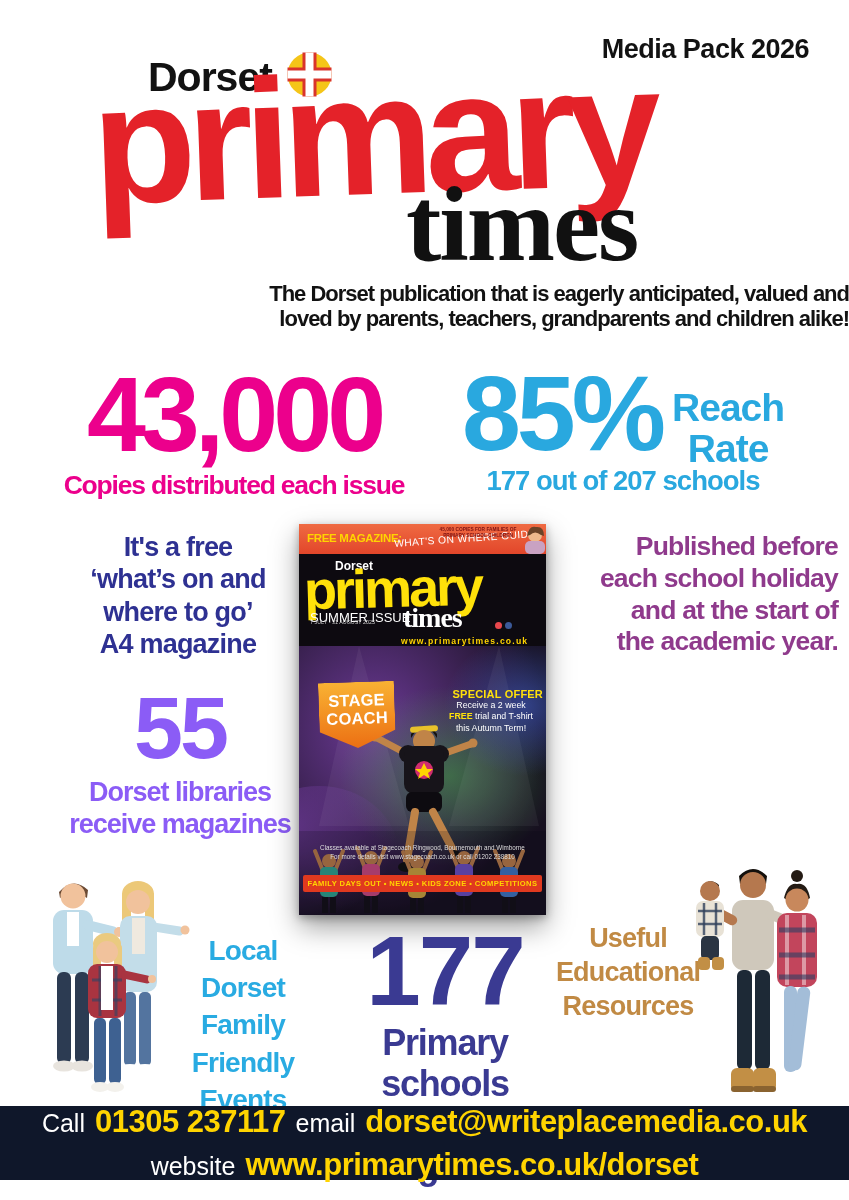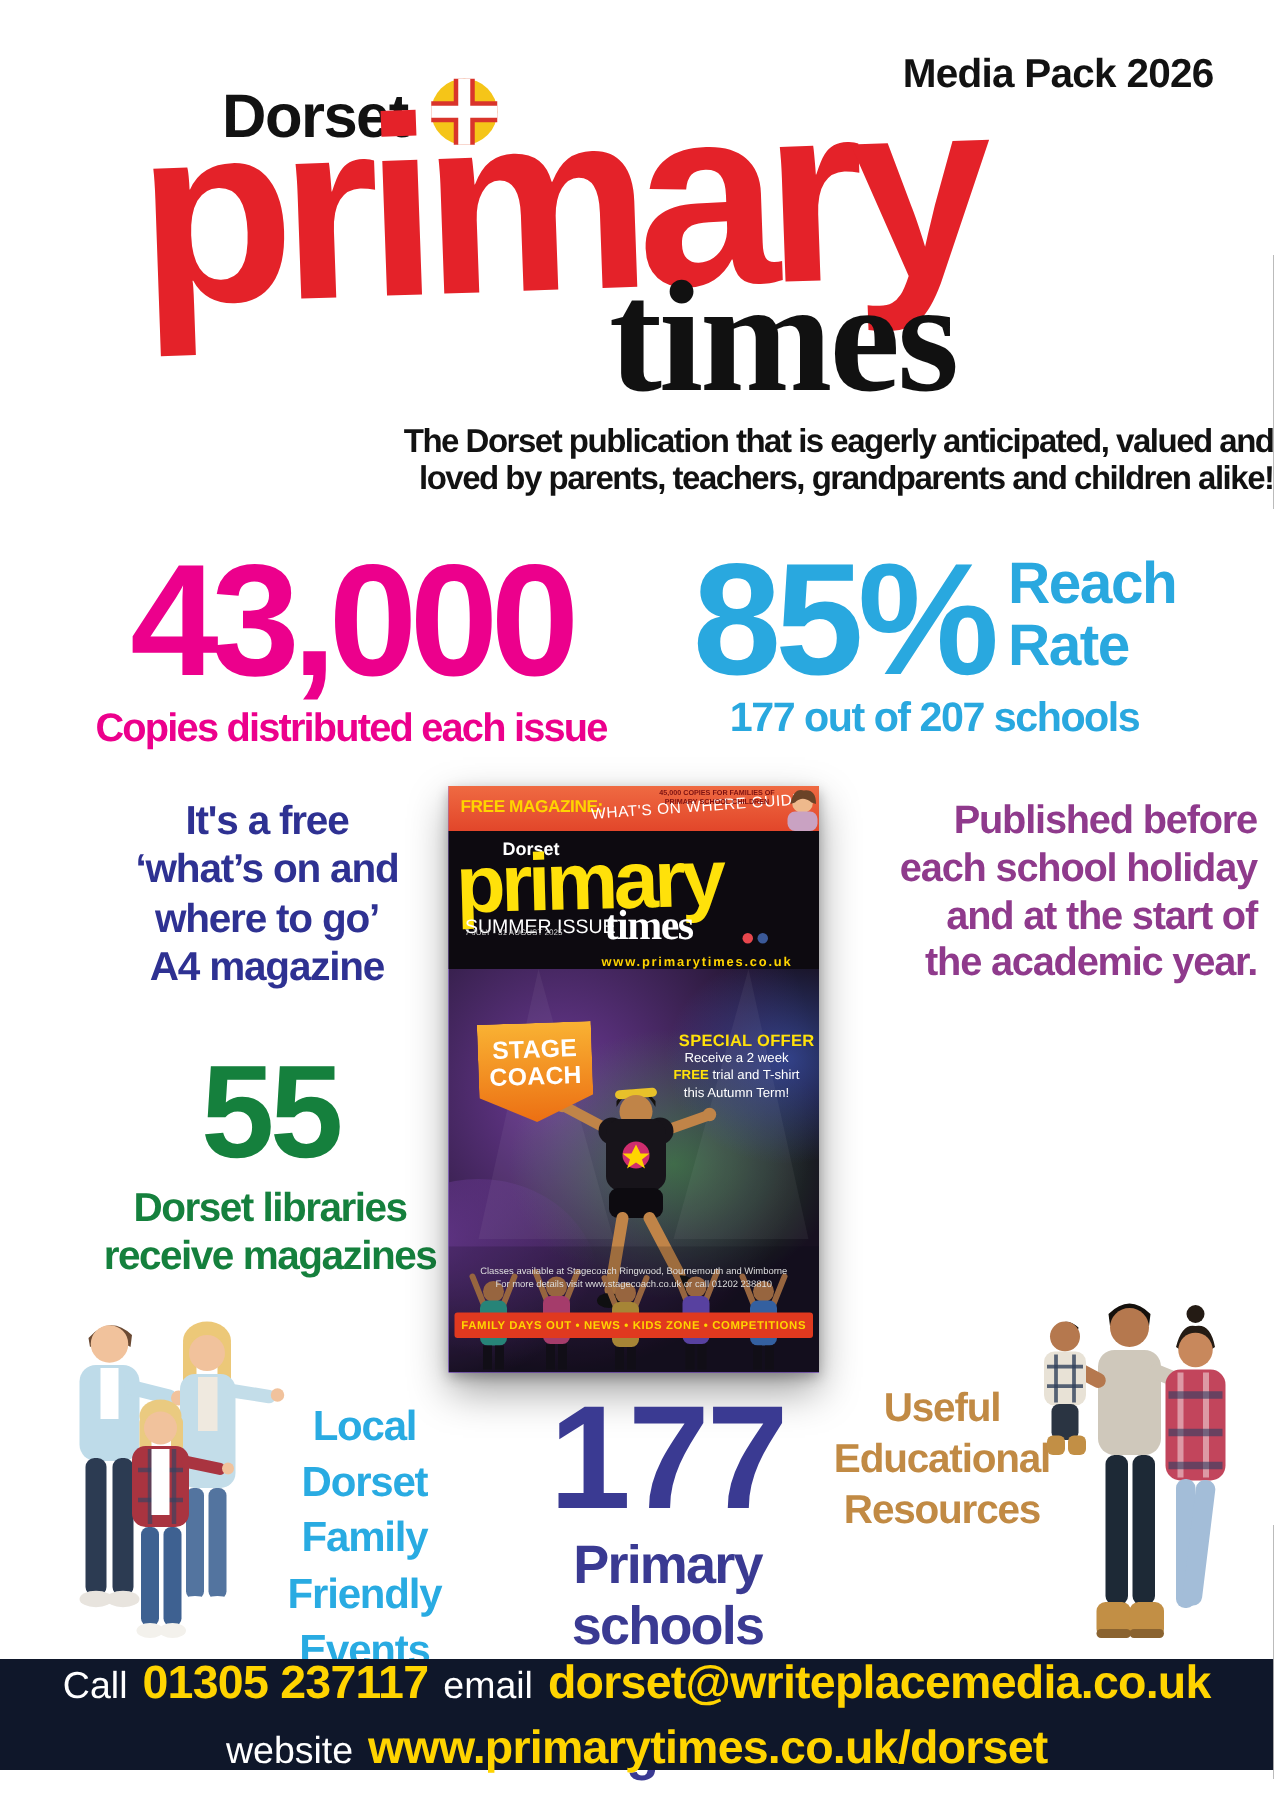--- a/index.html
+++ b/index.html
@@ -25,29 +25,29 @@
   #tagline { top:282px; left:0; width:100%; text-align:right; font-size:22px; font-weight:bold;
              color:#121212; line-height:1.13; letter-spacing:-1px; }
 
   
   #statCopies { left:58px; top:360px; width:352px; text-align:center; color:#ec008c; }
   #statCopies .big { font-size:106px; line-height:1.02; font-weight:bold; letter-spacing:-5px; }
   #statCopies .lbl { font-size:26.5px; font-weight:bold; letter-spacing:-1.2px; margin-top:2px; }
   #statReach { left:438px; top:360px; width:370px; color:#29a8df; text-align:center; }
   #reachRow { display:flex; justify-content:center; align-items:flex-start; gap:10px; }
   #statReach .big { font-size:106px; line-height:1.0; font-weight:bold; letter-spacing:-4px; }
-  #statReach .words { text-align:left; font-size:39px; font-weight:bold; line-height:1.04; margin-top:10px; letter-spacing:-1px; }
+  #statReach .words { text-align:center; font-size:39px; font-weight:bold; line-height:1.04; margin-top:28px; letter-spacing:-1px; }
   #statReach .sub { font-size:27.5px; font-weight:bold; letter-spacing:-1px; margin-top:-4px; }
 
   
   #freeMag { left:52px; top:531px; width:252px; text-align:center; color:#2e3192;
              font-size:27px; font-weight:bold; line-height:1.2; letter-spacing:-0.8px; }
   #published { left:572px; top:531px; width:266px; text-align:right; color:#8f3a8c;
                font-size:26.5px; font-weight:bold; line-height:1.2; letter-spacing:-0.8px; }
-  #libraries { left:40px; top:684px; width:280px; text-align:center; color:#15803d;margin-top:13px; }
+  #libraries { left:40px; top:684px; width:280px; text-align:center; color:#8b5cf6; }
   #libraries .big { font-size:88px; line-height:1.0; font-weight:bold; letter-spacing:-3px; }
   #libraries .lbl { font-size:27px; font-weight:bold; line-height:1.2; letter-spacing:-1px; margin-top:4px; }
   #years { left:582px; top:666px; width:250px; text-align:center; color:#8cc63e; }
   #years .big { font-size:98px; line-height:1.0; font-weight:bold; letter-spacing:-3px; }
   #years .lbl { font-size:27.5px; font-weight:bold; line-height:1.2; letter-spacing:-1px; margin-top:2px; }
 
   
   #events { left:172px; top:932px; width:142px; text-align:center; color:#29abe2;
             font-size:28px; font-weight:bold; line-height:1.33; letter-spacing:-0.8px; }
   #schools { left:318px; top:922px; width:254px; text-align:center; color:#3a3a92; }

